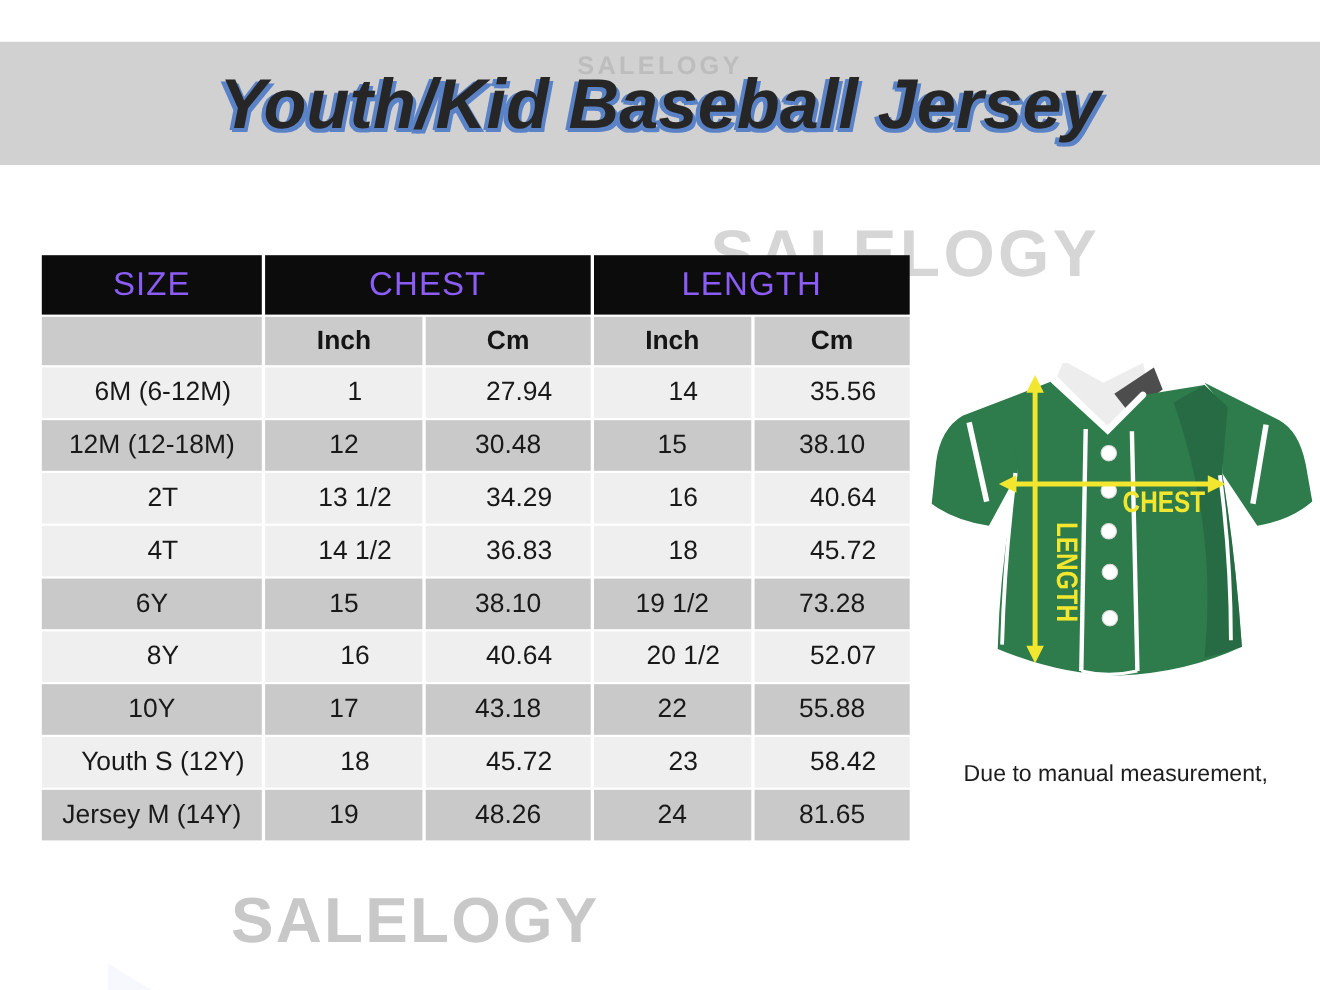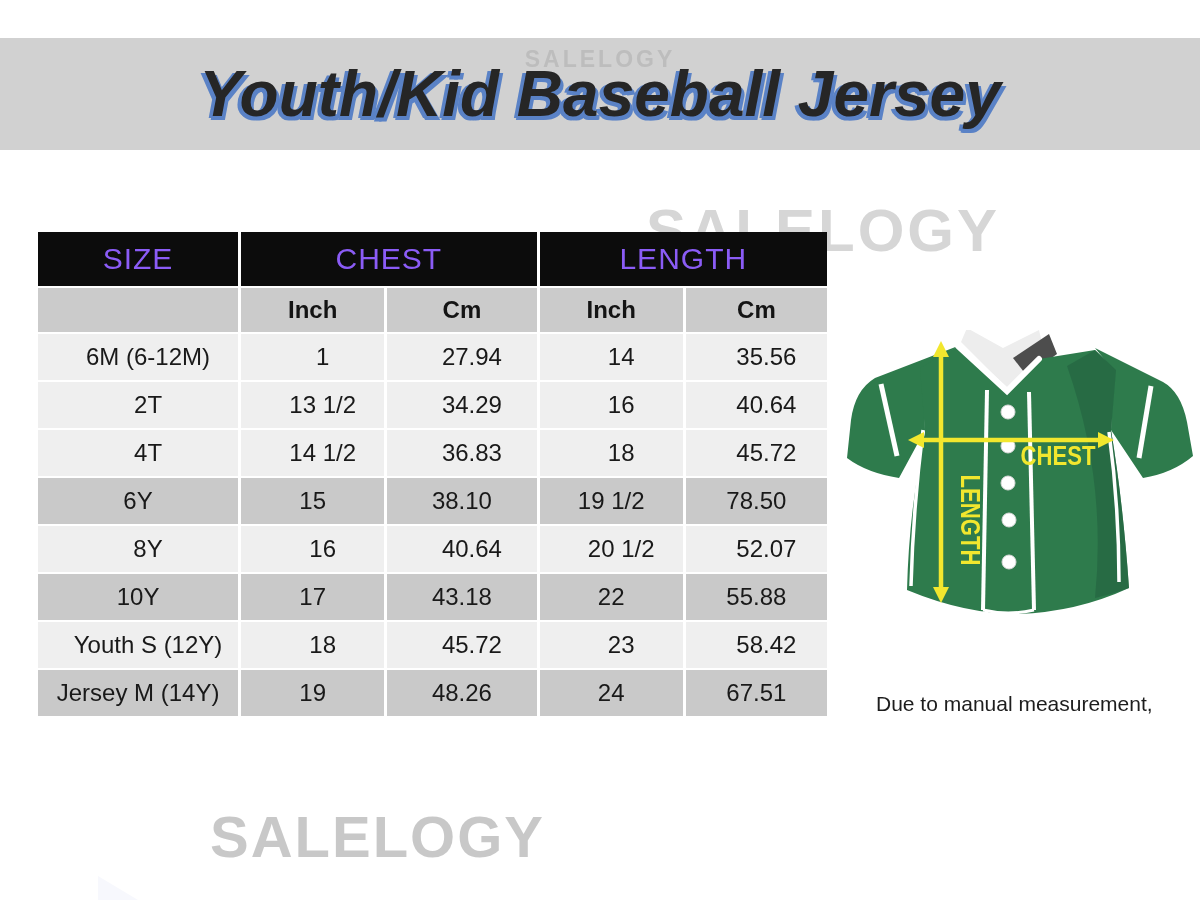--- a/index.html
+++ b/index.html
@@ -108,40 +108,47 @@
     </tr>
   </thead>
   <tbody>
       <tr class="light">
     <td>6M (6-12M)</td>
     <td>1</td>
     <td>27.94</td>
     <td>14</td>
     <td>35.56</td>
   </tr>
+      <tr class="dark">
+    <td>12M (12-18M)</td>
+    <td>12</td>
+    <td>30.48</td>
+    <td>15</td>
+    <td>38.10</td>
+  </tr>
       <tr class="light">
     <td>2T</td>
     <td>13 1/2</td>
     <td>34.29</td>
     <td>16</td>
     <td>40.64</td>
   </tr>
       <tr class="light">
     <td>4T</td>
     <td>14 1/2</td>
     <td>36.83</td>
     <td>18</td>
     <td>45.72</td>
   </tr>
       <tr class="dark">
     <td>6Y</td>
     <td>15</td>
     <td>38.10</td>
     <td>19 1/2</td>
-    <td>78.50</td>
+    <td>73.28</td>
   </tr>
       <tr class="light">
     <td>8Y</td>
     <td>16</td>
     <td>40.64</td>
     <td>20 1/2</td>
     <td>52.07</td>
   </tr>
       <tr class="dark">
     <td>10Y</td>
@@ -155,21 +162,21 @@
     <td>18</td>
     <td>45.72</td>
     <td>23</td>
     <td>58.42</td>
   </tr>
       <tr class="dark">
     <td>Jersey M (14Y)</td>
     <td>19</td>
     <td>48.26</td>
     <td>24</td>
-    <td>67.51</td>
+    <td>81.65</td>
   </tr>
     </tbody>
 </table>
 
 <div class="wm-bottom">SALELOGY</div>
 
 <svg class="jersey" viewBox="0 0 350 300" xmlns="http://www.w3.org/2000/svg">
 
   <polygon points="116,12 162,58 200,26 194,0 158,18 122,-2" fill="#ededed"></polygon>
   <polygon points="168,28 204,4 212,24 182,46" fill="#4d4d4d"></polygon>

